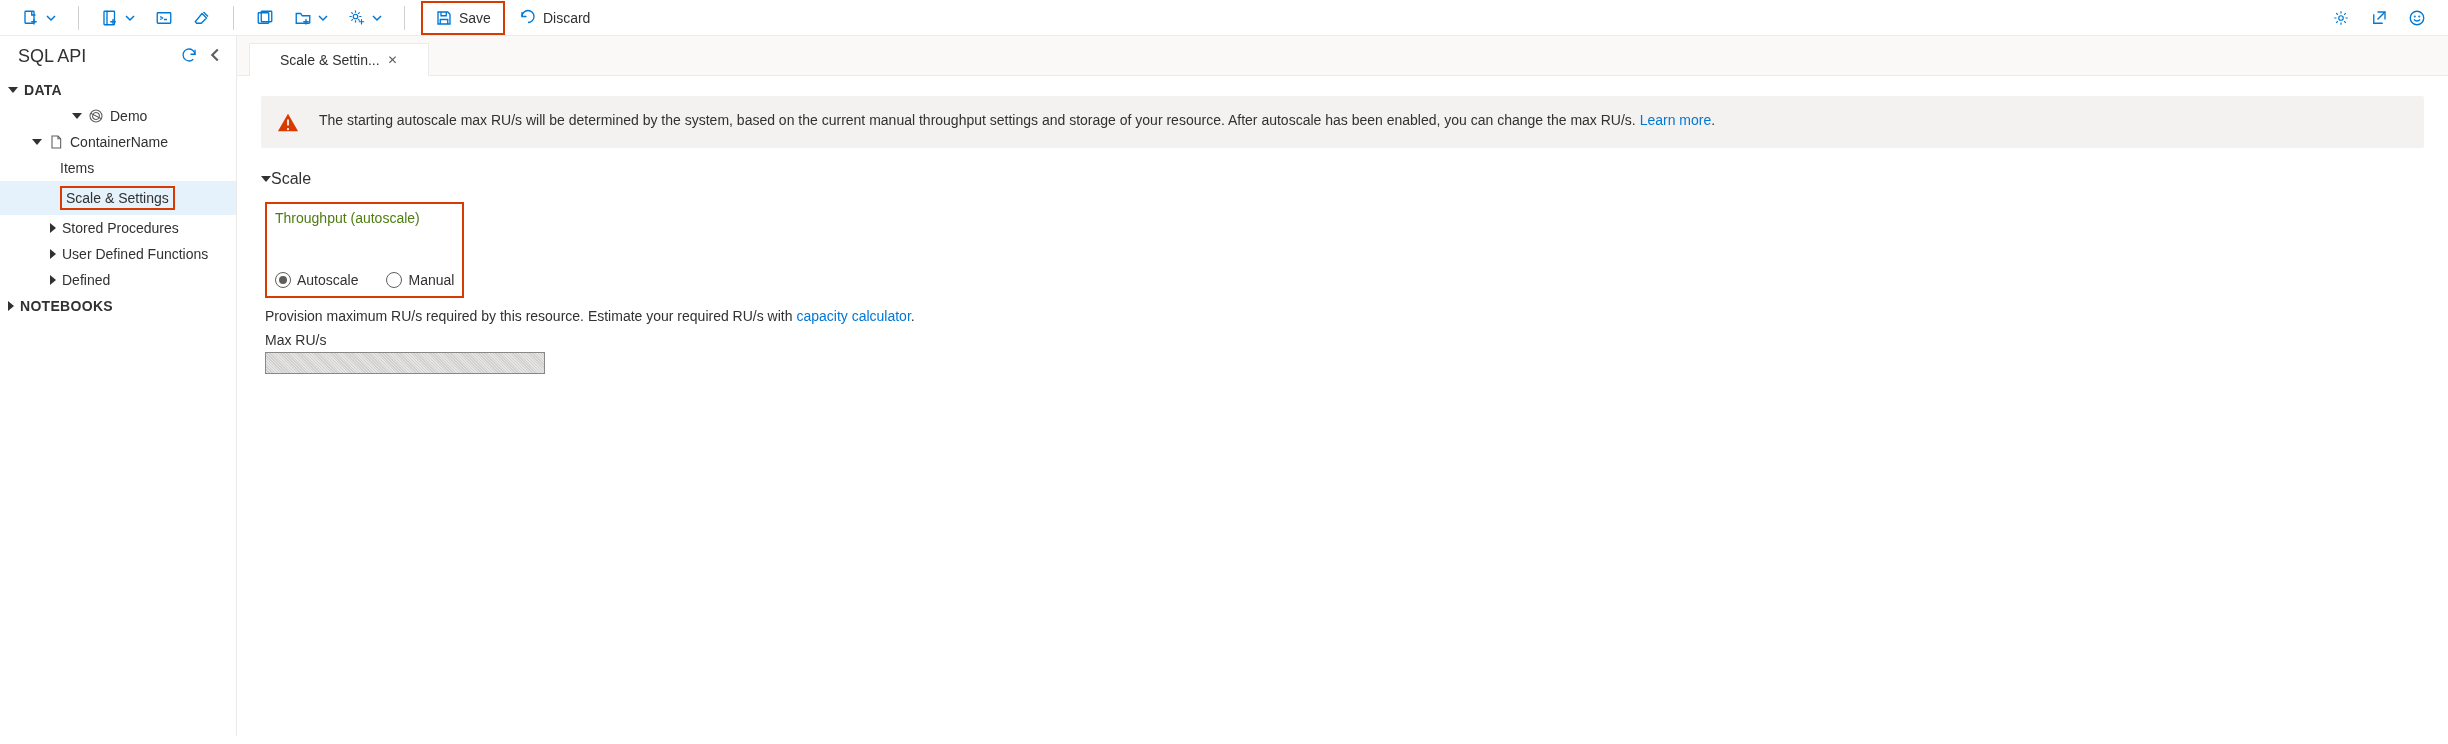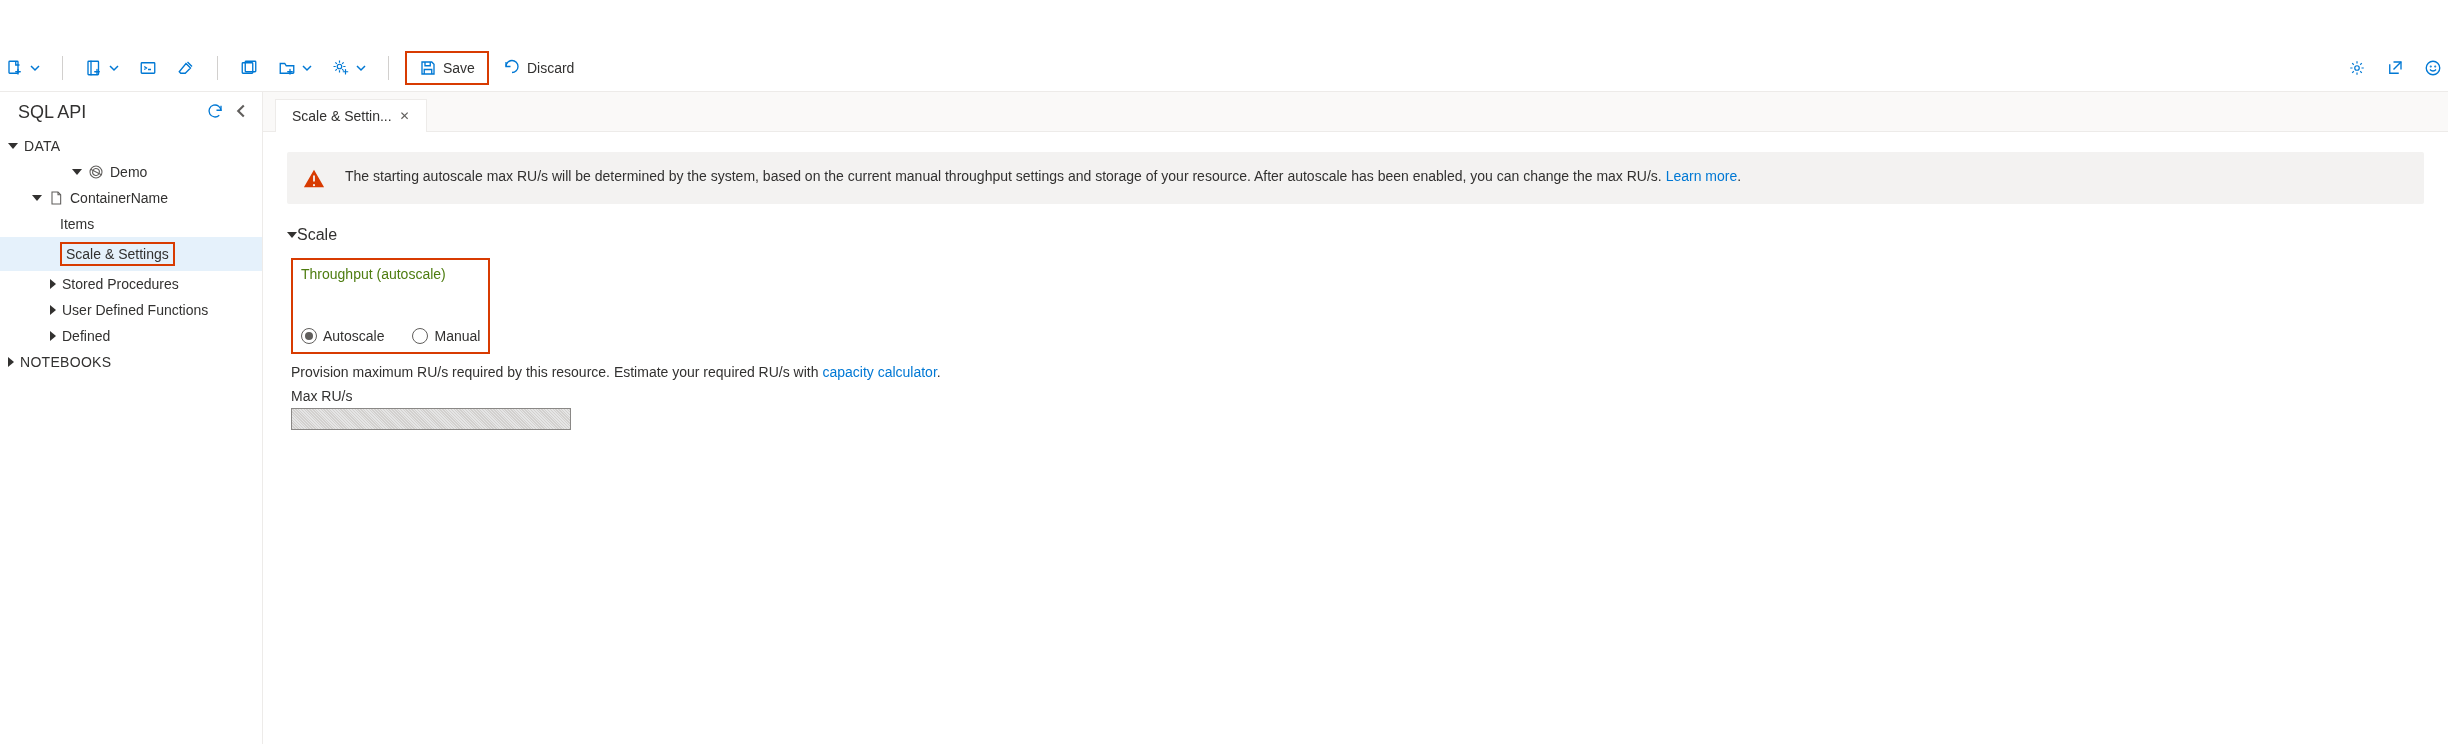--- a/index.html
+++ b/index.html
@@ -1,66 +1,66 @@
 <!DOCTYPE html>
 <html><head>
   <meta charset="utf-8">
   <style>
     * { box-sizing: border-box; margin: 0; padding: 0; font-family: 'Segoe UI', sans-serif; }
     body { background: #fff; font-size: 14px; color: #323130; }
 
     
     .toolbar {
-      display: flex; align-items: center; height: 48px;
-      padding: 0 0; border-bottom: 1px solid #edebe9; gap: 8px; margin-top: 44px;
+      display: flex; align-items: center; height: 36px;
+      padding: 0 16px; border-bottom: 1px solid #edebe9; gap: 8px;
     }
     .tb-btn {
       display: inline-flex; align-items: center; gap: 6px;
       padding: 4px 6px; cursor: pointer; color: #0078d4; border: none; background: transparent;
     }
     .tb-btn .label { color: #323130; font-size: 14px; }
     .tb-sep { width: 1px; height: 24px; background: #d2d0ce; margin: 0 8px; }
     .tb-spacer { flex: 1; }
     .annot-box { border: 2px solid #d83b01; padding: 2px 6px; }
 
     .ico { width: 18px; height: 18px; display: inline-block; }
     .chev { width: 10px; height: 10px; }
 
     
     .main { display: flex; height: calc(100vh - 44px); min-height: 420px; }
-    .sidebar { width: 263px; border-right: 1px solid #edebe9; display: flex; flex-direction: column; }
+    .sidebar { width: 237px; border-right: 1px solid #edebe9; display: flex; flex-direction: column; }
     .sb-header {
       display: flex; align-items: center; padding: 8px 12px; gap: 6px;
     }
     .sb-title { font-size: 18px; font-weight: 400; flex: 1; padding-left: 6px; }
     .sb-ico-btn { color: #0078d4; background: transparent; border: none; cursor: pointer; padding: 2px; }
 
     .tree { flex: 1; overflow: auto; }
     .tree-row {
       display: flex; align-items: center; gap: 6px; padding: 5px 8px;
       cursor: pointer; white-space: nowrap;
     }
-    .tree-row.section { font-weight: 400; text-transform: uppercase; letter-spacing: .3px; padding-left: 8px; }
+    .tree-row.section { font-weight: 700; text-transform: uppercase; letter-spacing: .3px; padding-left: 8px; }
     .tree-row.level-1 { padding-left: 24px; margin-left: 48px; }
     .tree-row.level-2 { padding-left: 32px; }
     .tree-row.level-3 { padding-left: 60px; }
     .tree-row.selected { background: #e5f1fb; }
     .tri {
       width: 0; height: 0; border-style: solid; display: inline-block;
     }
     .tri.down { border-width: 6px 5px 0 5px; border-color: #323130 transparent transparent transparent; }
     .tri.right { border-width: 5px 0 5px 6px; border-color: transparent transparent transparent #323130; }
     .tree-ico { width: 16px; height: 16px; color: #605e5c; }
     .annot-node { border: 2px solid #d83b01; padding: 1px 4px; display: inline-block; line-height: 1.3; }
 
     
     .content { flex: 1; display: flex; flex-direction: column; background: #faf9f8; }
     .tabbar { display: flex; padding: 0 12px; border-bottom: 1px solid #edebe9; background: #faf9f8; height: 40px; align-items: flex-end; }
     .tab {
-      display: flex; align-items: center; gap: 8px; padding: 8px 16px;
+      display: flex; align-items: center; gap: 8px; padding: 8px 30px;
       background: #fff; border: 1px solid #edebe9; border-bottom: none;
       font-size: 14px; cursor: pointer; position: relative; top: 1px;
     }
     .tab-close { color: #605e5c; cursor: pointer; font-size: 12px; }
 
     .panel { padding: 20px 24px; overflow: auto; flex: 1; background: #fff; margin: 0; }
 
     .info-banner {
       display: flex; align-items: flex-start; gap: 20px;
       background: #f3f2f1; padding: 14px 16px; border-radius: 2px; margin-bottom: 22px;

